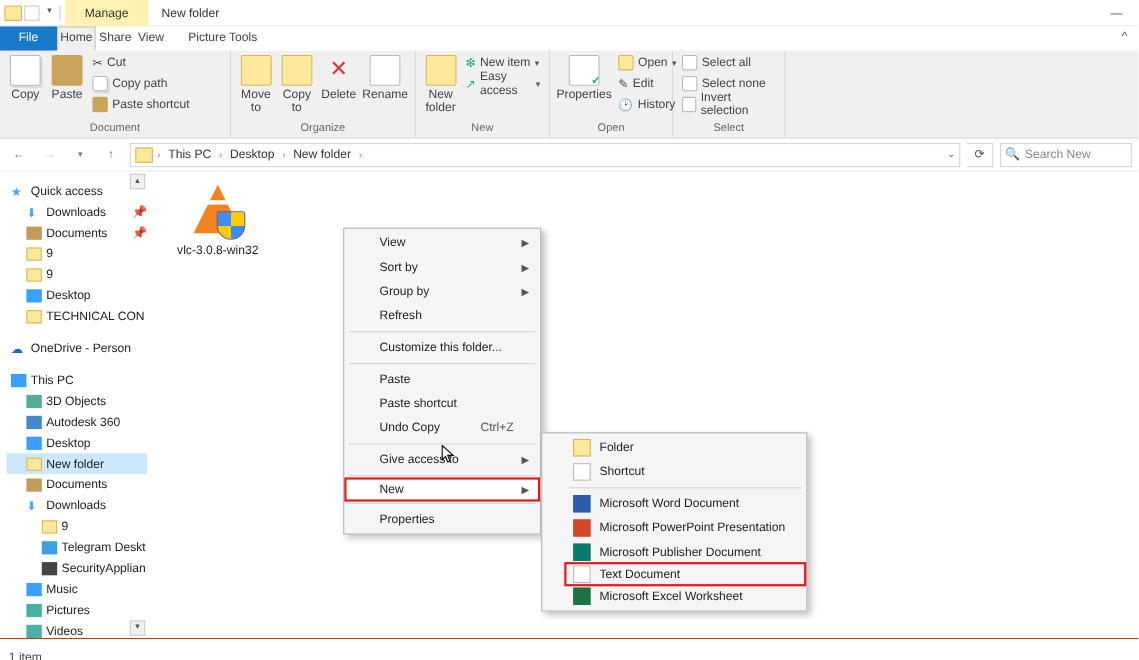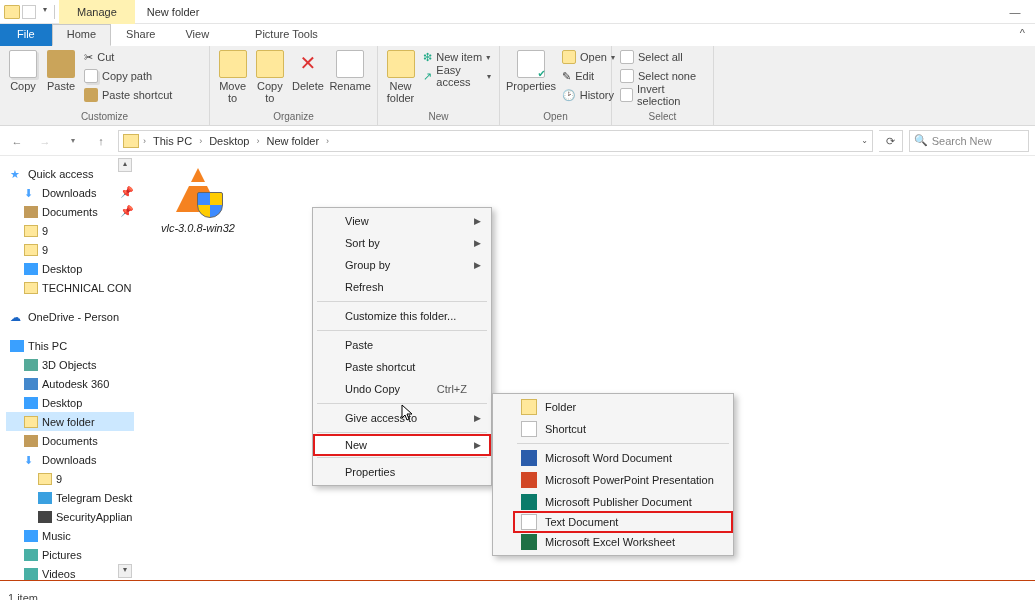--- a/index.html
+++ b/index.html
@@ -10,21 +10,21 @@
 .titlebar .qat { display: flex; align-items: center; gap: 2px; padding: 0 4px; }
 .titlebar .qat .folder-ico { width: 16px; height: 14px; background: #ffe89b; border: 1px solid #d5b85a; border-radius: 1px; }
 .titlebar .qat .mini { width: 14px; height: 14px; display: inline-block; }
 .titlebar .context-tab { background: #fff2b2; padding: 4px 18px; color: #333; height: 24px; display: flex; align-items: center; }
 .titlebar .wintitle { padding: 0 12px; color: #333; }
 .titlebar .spacer { flex: 1; }
 .titlebar .winbtn { width: 40px; text-align: center; color: #555; }
 
 
 .tabs { height: 22px; display: flex; align-items: stretch; background: #fff; }
-.tabs .tab { padding: 3px 14px; color: #444; cursor: default; border: 1px solid transparent; }
+.tabs .tab { padding: 3px 2px; color: #444; cursor: default; border: 1px solid transparent; }
 .tabs .tab.file { background: #1979ca; color: #fff; padding: 3px 16px; }
 .tabs .tab.active { border: 1px solid #c7c7c7; border-bottom: 1px solid #f0f0f0; background: #f0f0f0; }
 .tabs .tab.pic { margin-left: 16px; }
 .tabs .collapse { margin-left: auto; padding: 3px 10px; color: #555; }
 
 
 .ribbon { background: #f0f0f0; height: 80px; border-bottom: 1px solid #d9d9d9; display: flex; }
 .ribbon .group { border-right: 1px solid #d9d9d9; padding: 2px 6px; display: flex; flex-direction: column; }
 .ribbon .group .row { flex: 1; display: flex; align-items: flex-start; gap: 4px; }
 .ribbon .group .label { text-align: center; color: #666; font-size: 10px; padding: 1px 0; }
@@ -76,21 +76,21 @@
 .ni.vid { background: #49b0a5; }
 .navpane .scrollbtn { position: absolute; right: 2px; width: 14px; height: 14px; background: #f0f0f0; border: 1px solid #ccc; text-align: center; font-size: 8px; color: #555; }
 
 .content { flex: 1; padding: 8px 0 0 24px; position: relative; }
 .fileitem { width: 80px; text-align: center; }
 .fileitem .thumb { width: 54px; height: 54px; margin: 0 auto 4px; position: relative; }
 .cone { width: 0; height: 0; border-left: 22px solid transparent; border-right: 22px solid transparent; border-bottom: 44px solid #f58220; position: absolute; left: 5px; top: 4px; }
 .cone::after { content: ""; position: absolute; left: -12px; top: 14px; width: 24px; height: 4px; background: #fff; }
 .shield { position: absolute; right: 2px; bottom: 0; width: 26px; height: 26px; }
 .shield::before { content: ""; position: absolute; inset: 0; background: conic-gradient(#ffcc00 0 25%, #3d8bff 25% 50%, #ffcc00 50% 75%, #3d8bff 75% 100%); border-radius: 2px 2px 50% 50%; border: 1px solid #666; }
-.fileitem .fname { font-size: 11px; color: #222; font-style: italic; }
+.fileitem .fname { font-size: 11px; color: #222; }
 
 
 .ctxmenu { position: absolute; background: #f5f5f5; border: 1px solid #b5b5b5; box-shadow: 3px 3px 6px rgba(0,0,0,.25); padding: 2px; }
 .ctxmenu .mi { height: 22px; display: flex; align-items: center; padding: 0 22px 0 30px; color: #222; white-space: nowrap; position: relative; }
 .ctxmenu .mi .arrow { position: absolute; right: 8px; color: #555; font-size: 9px; }
 .ctxmenu .mi .shortcut { position: absolute; right: 22px; color: #555; margin-left: 40px; }
 .ctxmenu .sep { height: 1px; background: #d5d5d5; margin: 3px 2px; }
 .ctxmenu .mi.hl { background: #fff; }
 .ctxmenu .mi .mico { position: absolute; left: 6px; width: 16px; height: 16px; }
 .redbox { border: 2px solid #e21a1a; }
@@ -146,21 +146,21 @@
         <div class="smallbtn">
             <span class="ico copy"></span>
             <span>Copy path</span>
           </div>
         <div class="smallbtn">
             <span class="ico paste"></span>
             <span>Paste shortcut</span>
           </div>
       </div>
     </div>
-    <div class="label">Customize</div>
+    <div class="label">Document</div>
   </div>
 
   <div class="group" style="width:168px;">
     <div class="row">
       <div class="bigbtn" style="width:38px;text-align:center;">
           <span class="ico move"></span>
           <span>Move to</span>
         </div>
       <div class="bigbtn" style="width:38px;align-items:center;">
           <span class="ico copyto"></span>

